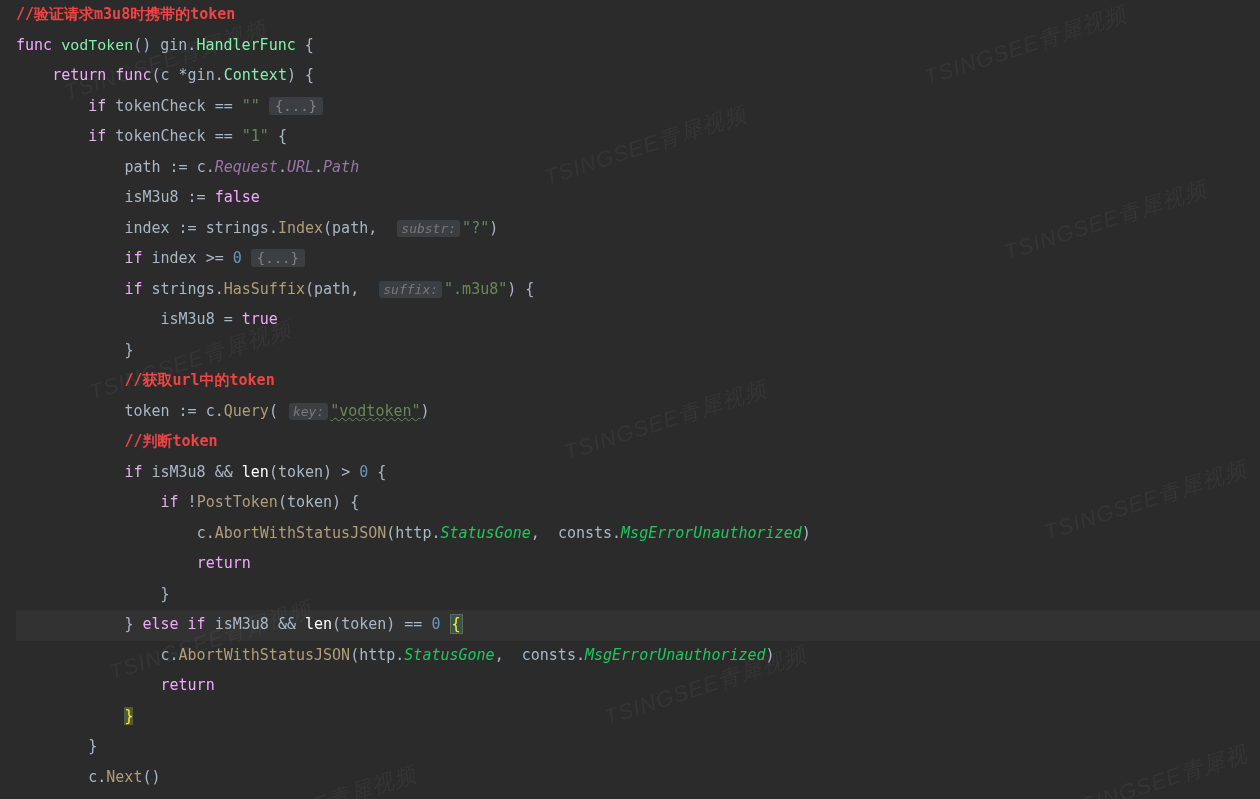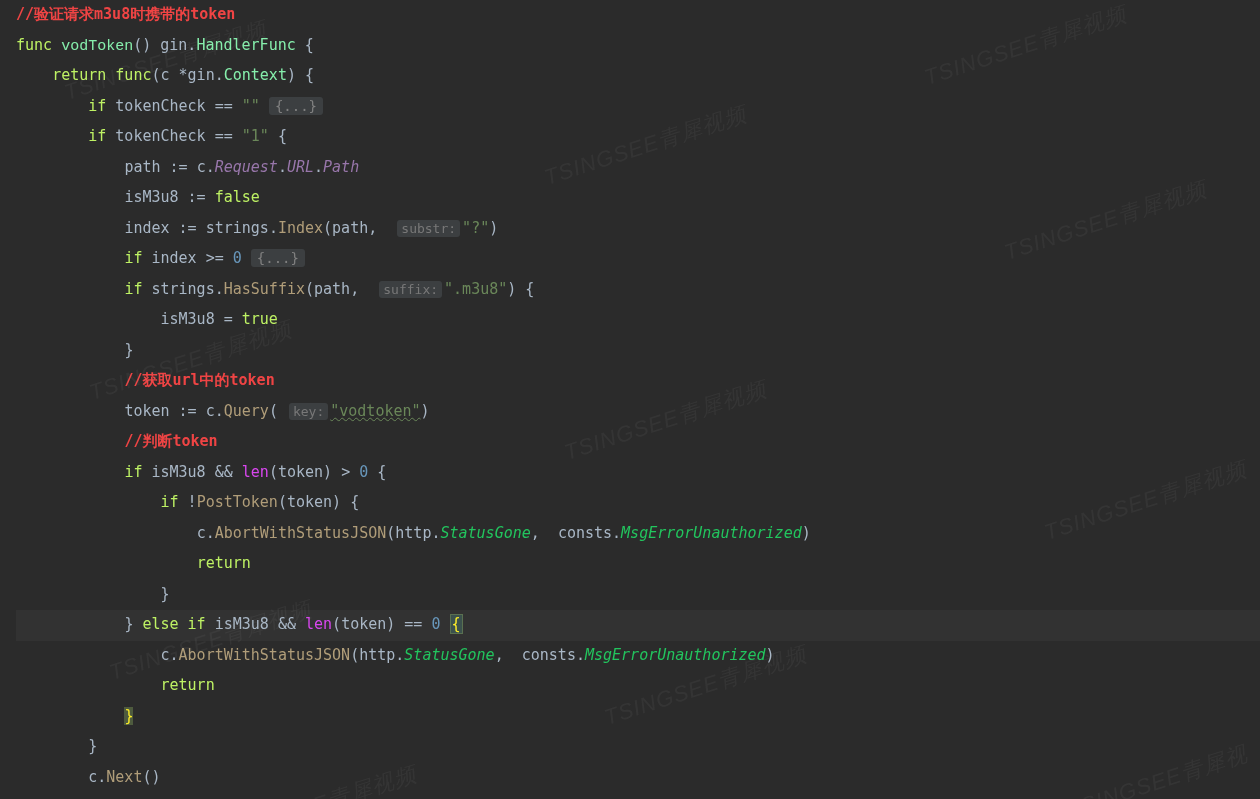--- a/index.html
+++ b/index.html
@@ -23,39 +23,40 @@
     padding-left: 16px;
   }
   .line {
     white-space: pre;
     height: 30.5px;
   }
   .line-highlight {
     background: #323232;
   }
   .comment { color: #ef4444; font-weight: bold; }
-  .keyword { color: #bef264; }
+  .keyword { color: #f0abfc; }
   .func-name { color: #86efac; font-family: Liberation Mono, monospace; }
   .type { color: #86efac; }
-  .pkg { color: #d946ef; margin-top: 36px; }
+  .pkg { color: #ffffff; margin-top: 36px; }
   .method { color: #b09d79; }
   .string { color: #6a8759; }
   .string-u { color: #6a8759; text-decoration: underline wavy #6a8759; text-decoration-thickness: 1px; }
   .number { color: #6897bb; }
   .const { color: #22c55e; font-style: italic; }
   .ident { color: #a9b7c6; }
   .field { color: #9876aa; font-style: italic; }
   .op { color: #a9b7c6; }
   .hint {
     background: #3c3f41;
     color: #787878;
     padding: 1px 4px;
     border-radius: 3px;
     font-size: 13px;
     margin: 0 2px;
+    font-style: italic;
   }
   .fold {
     background: #3c3f41;
     color: #808080;
     padding: 1px 6px;
     border-radius: 3px;
     font-size: 14px;
   }
   .brace-match {
     background: #3b514d;

